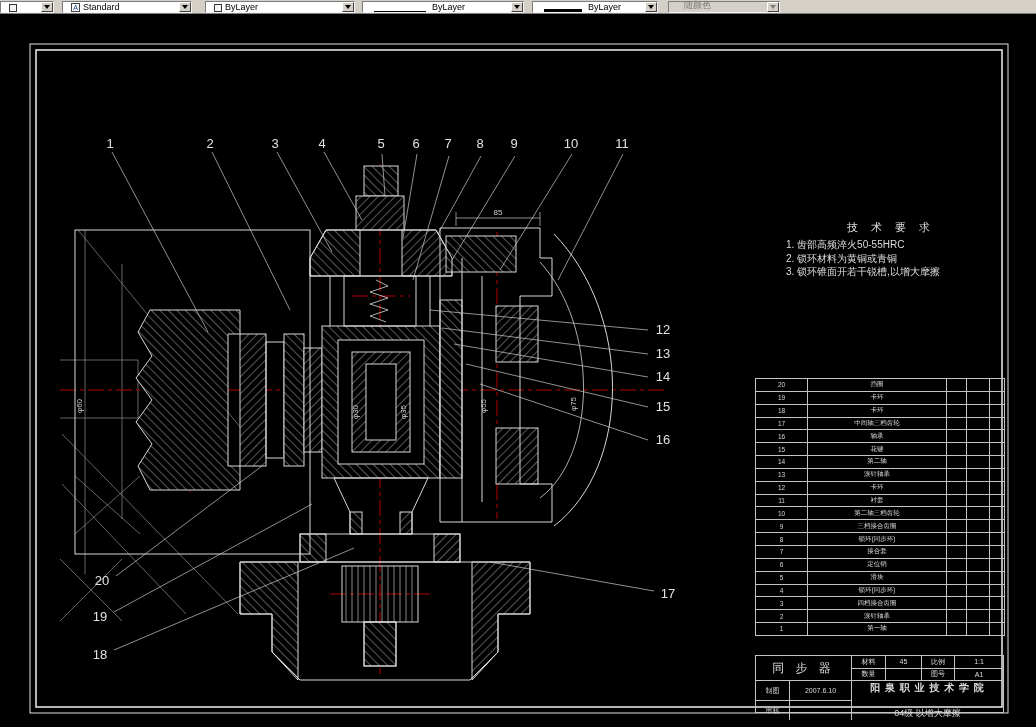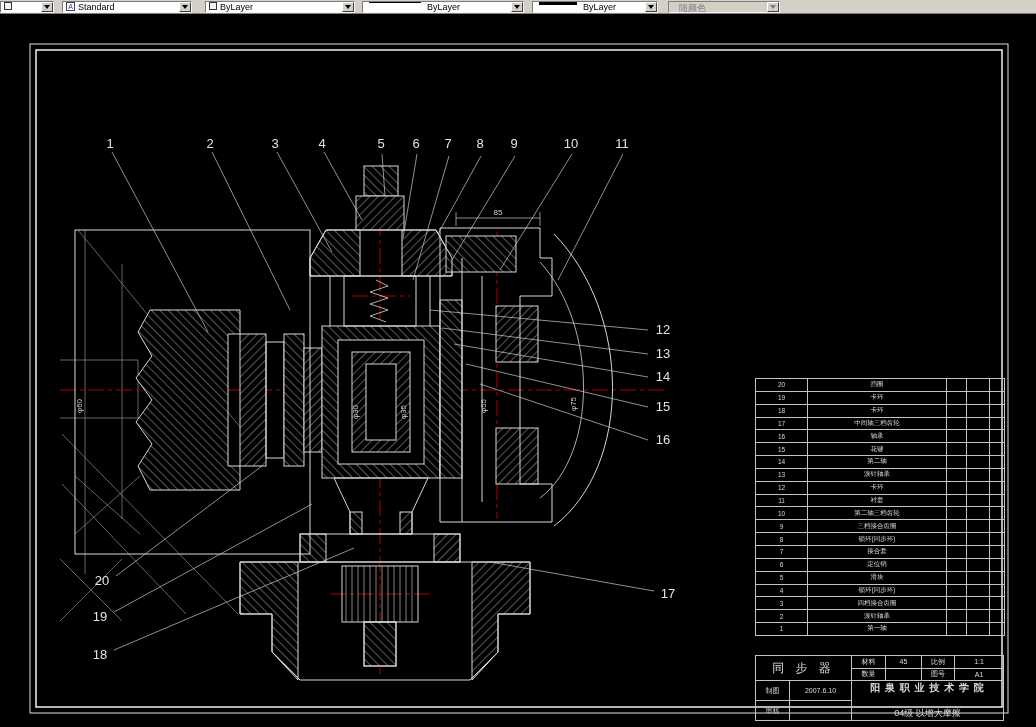--- a/index.html
+++ b/index.html
@@ -4,21 +4,21 @@
 <style>
   *{margin:0;padding:0;box-sizing:border-box}
   html,body{width:1036px;height:727px;overflow:hidden}
   body{position:relative;background:#000;font-family:"Liberation Sans","DejaVu Sans",sans-serif}
 
   
   .toolbar{position:absolute;top:0;left:0;width:1036px;height:14px;background:#d4d0c8;
            border-bottom:1px solid #808080}
   .combo{position:absolute;top:1px;height:12px;background:#fff;
          border:1px solid;border-color:#7d7d7d #f4f4f4 #f4f4f4 #7d7d7d;
-         display:flex;align-items:flex-start;font-size:9px;color:#000;padding-left:2px;white-space:nowrap}
+         display:flex;align-items:flex-end;font-size:9px;color:#000;padding-left:7px;white-space:nowrap}
   .combo .lbl{overflow:hidden}
   .combo .arrow-btn{margin-left:auto;width:12px;height:10px;background:#d4d0c8;
          border:1px solid;border-color:#fff #404040 #404040 #fff;
          display:flex;align-items:center;justify-content:center;flex:none}
   .combo .tri{width:0;height:0;border-left:3px solid transparent;border-right:3px solid transparent;
          border-top:4px solid #000}
   .combo.disabled{background:#d4d0c8;color:#7b7b7b}
   .combo.disabled .tri{border-top-color:#7b7b7b}
   .mini-icon{width:9px;height:9px;border:1px solid #444;background:#fff;margin:0 3px 0 1px;
          font-size:7px;line-height:7px;text-align:center;color:#123a8f;flex:none}
@@ -35,21 +35,21 @@
   .techreq .t{text-align:center;font-size:11px;letter-spacing:5px;margin-bottom:3px}
   .techreq .i{font-size:10px;line-height:13.5px;white-space:nowrap}
 
   
   table.parts{position:absolute;left:755px;top:364px;width:249px;border-collapse:collapse;
         table-layout:fixed;color:#d8d8d8}
   table.parts td{border:1px solid #c4c4c4;height:12.85px;font-size:6.5px;text-align:center;
         overflow:hidden;white-space:nowrap;padding:0}
 
   
-  .tblock{position:absolute;left:755px;top:641px;width:249px;height:66px;color:#ddd;
+  .tblock{position:absolute;left:755px;top:641px;width:249px;height:58px;color:#ddd;
         border:1px solid #c4c4c4;display:flex;flex-direction:column;font-size:7px}
   .tb-top{display:flex;height:24px;flex:none}
   .tb-name{width:96px;border-right:1px solid #c4c4c4;display:flex;align-items:center;
         justify-content:center;font-size:12px;letter-spacing:4px}
   .tb-meta{flex:1;display:flex;flex-direction:column}
   .tb-meta .r{display:flex;flex:1}
   .tb-meta .r+.r{border-top:1px solid #c4c4c4}
   .tb-meta span{display:flex;align-items:center;justify-content:center;border-right:1px solid #c4c4c4}
   .tb-meta span:last-child{border-right:none}
   .c34{width:34px}.c36{width:36px}.c33{width:33px}.cf{flex:1}
@@ -260,20 +260,26 @@
     <text x="663" y="367">14</text>
     <text x="663" y="397">15</text>
     <text x="663" y="430">16</text>
     <text x="668" y="584">17</text>
     <text x="102" y="571">20</text>
     <text x="100" y="607">19</text>
     <text x="100" y="645">18</text>
   </g>
 </svg>
 
+  <div class="techreq">
+    <div class="t">技 术 要 求</div>
+    <div class="i">1. 齿部高频淬火50-55HRC</div>
+    <div class="i">2. 锁环材料为黄铜或青铜</div>
+    <div class="i">3. 锁环锥面开若干锐槽,以增大摩擦</div>
+  </div>
 
   <table class="parts">
     <colgroup>
         <col style="width:52px">
         <col style="width:139px">
         <col style="width:20px">
         <col style="width:23px">
         <col style="width:15px">
       </colgroup>
     <tbody>

